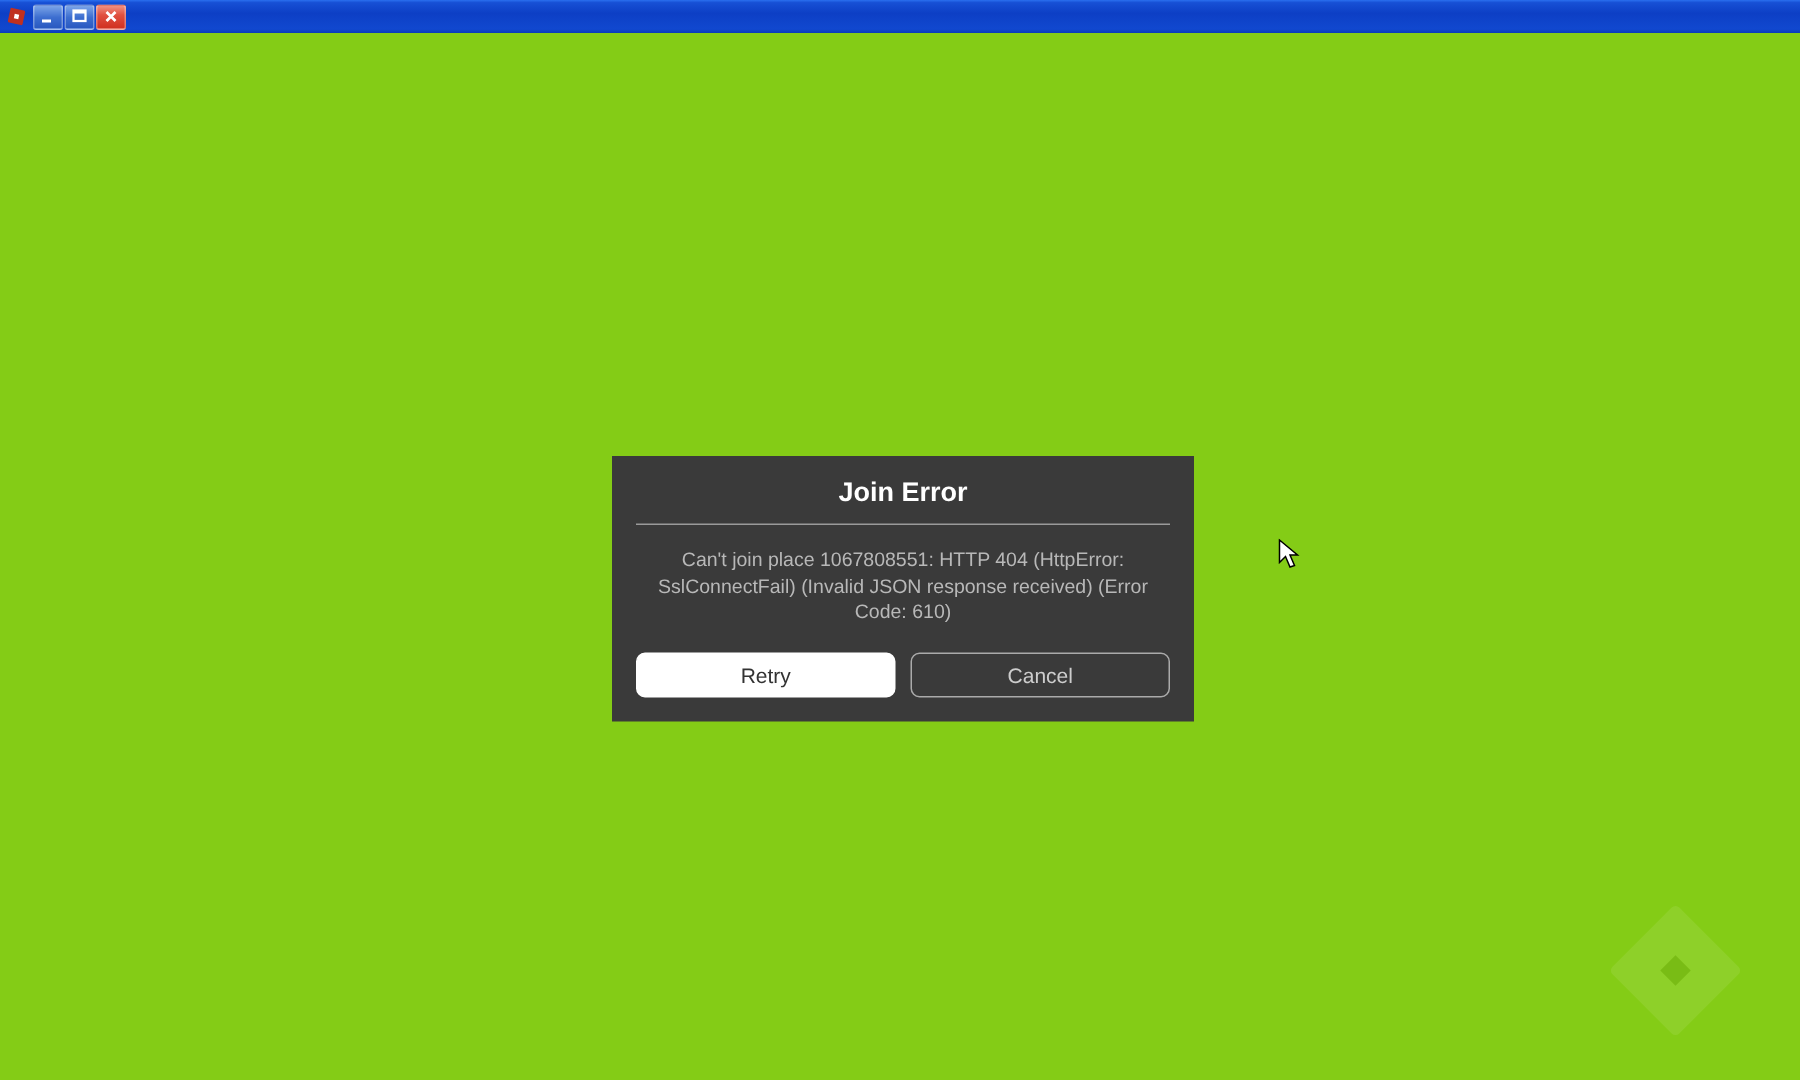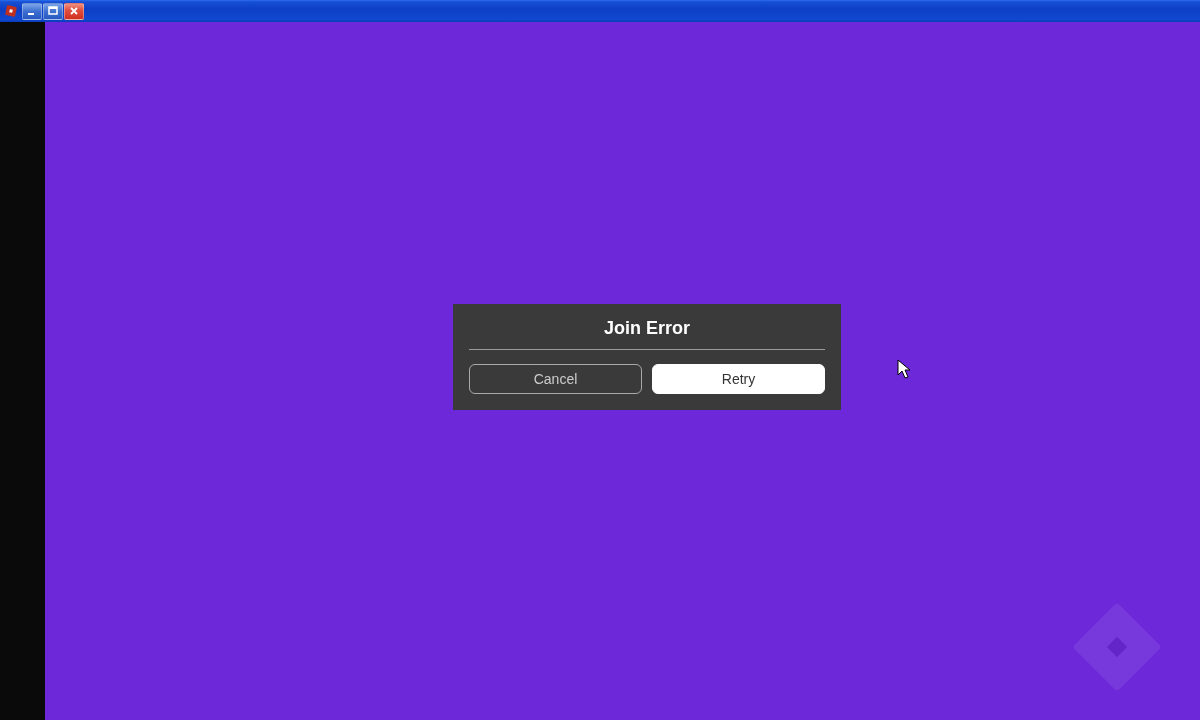--- a/index.html
+++ b/index.html
@@ -61,22 +61,21 @@
     .window-control svg {
       width: 10px;
       height: 10px;
     }
     .viewport {
       position: absolute;
       top: 22px;
       left: 0;
       right: 0;
       bottom: 0;
-      background: #6d28d9;
-      margin-left: 45px;
+      background: #84cc16;
     }
     .dialog {
       position: absolute;
       left: 408px;
       top: 282px;
       width: 388px;
       background: #3a3a3a;
       padding: 14px 16px 16px 16px;
     }
     .dialog-title {
@@ -171,23 +170,24 @@
         </svg>
     </div>
   </div>
 </div>
 
 <div class="viewport">
 
   <div class="dialog">
     <div class="dialog-title">Join Error</div>
     <hr class="dialog-divider">
+    <div class="dialog-message">Can't join place 1067808551: HTTP 404 (HttpError: SslConnectFail) (Invalid JSON response received) (Error Code: 610)</div>
     <div class="dialog-buttons">
+      <div class="dialog-button retry">Retry</div>
       <div class="dialog-button cancel">Cancel</div>
-      <div class="dialog-button retry">Retry</div>
     </div>
   </div>
 
   <div class="roblox-logo">
     <svg viewBox="0 0 100 100">
       <rect x="15" y="15" width="70" height="70" rx="4" fill="#ffffff" transform="rotate(45 50 50)"></rect>
       <rect x="42" y="42" width="16" height="16" fill="#0a0a0a" transform="rotate(45 50 50)"></rect>
     </svg>
   </div>
 

